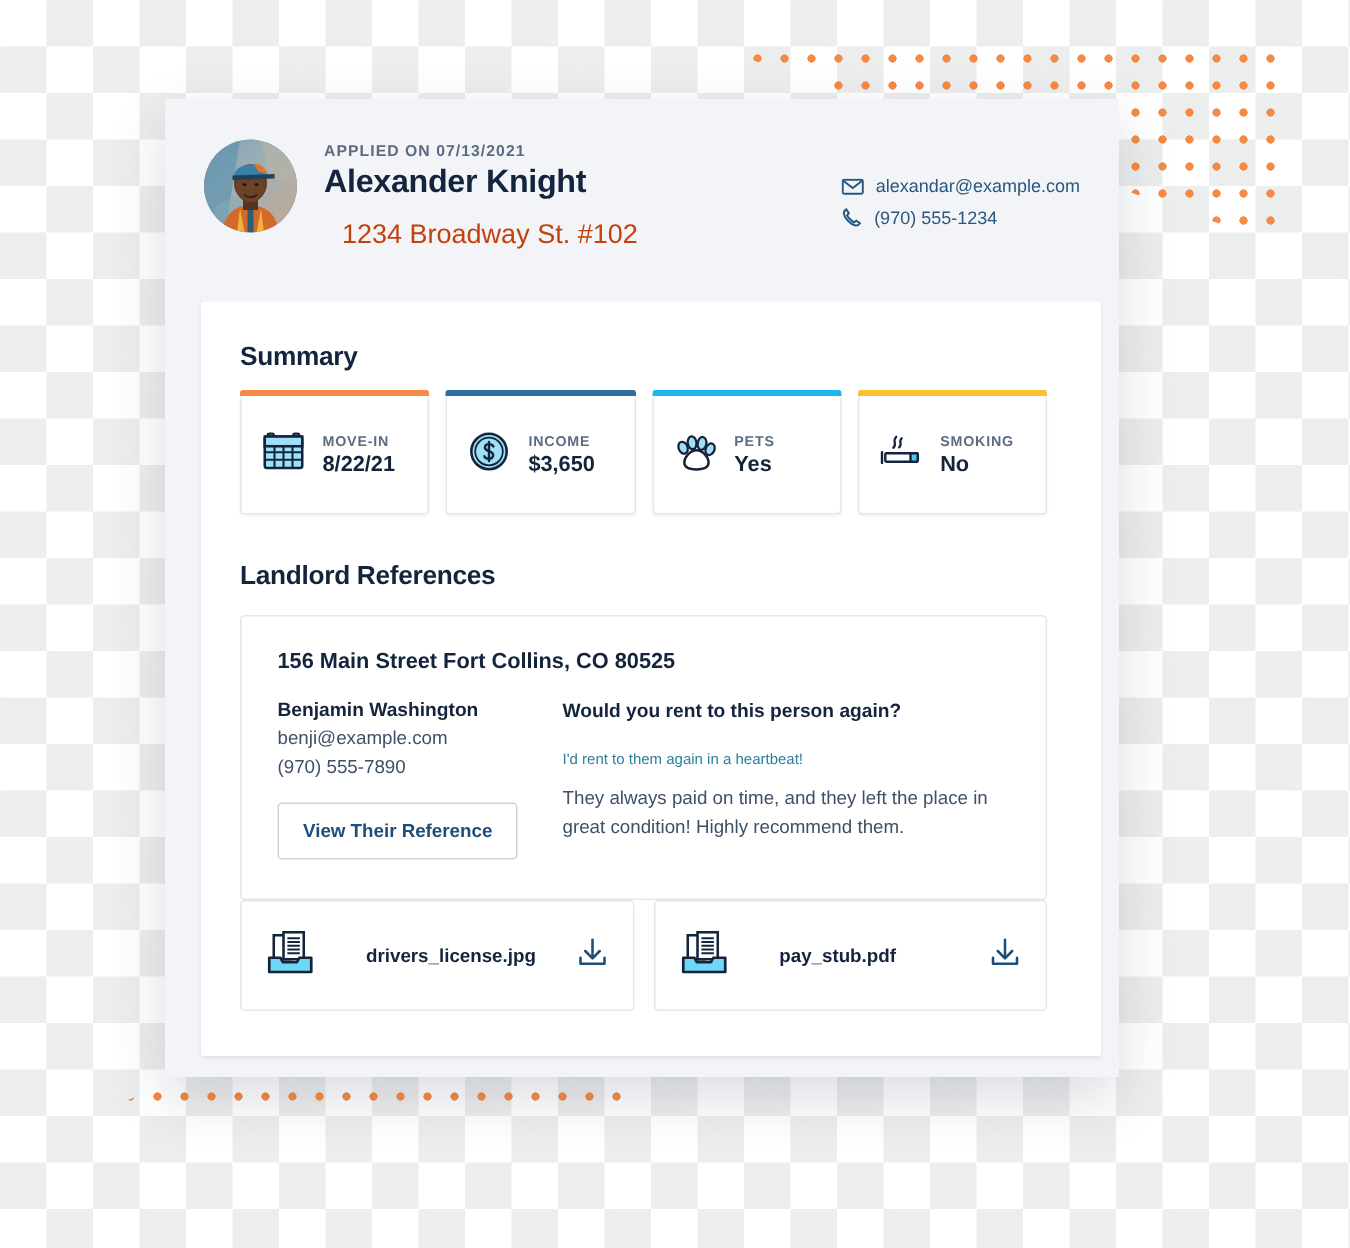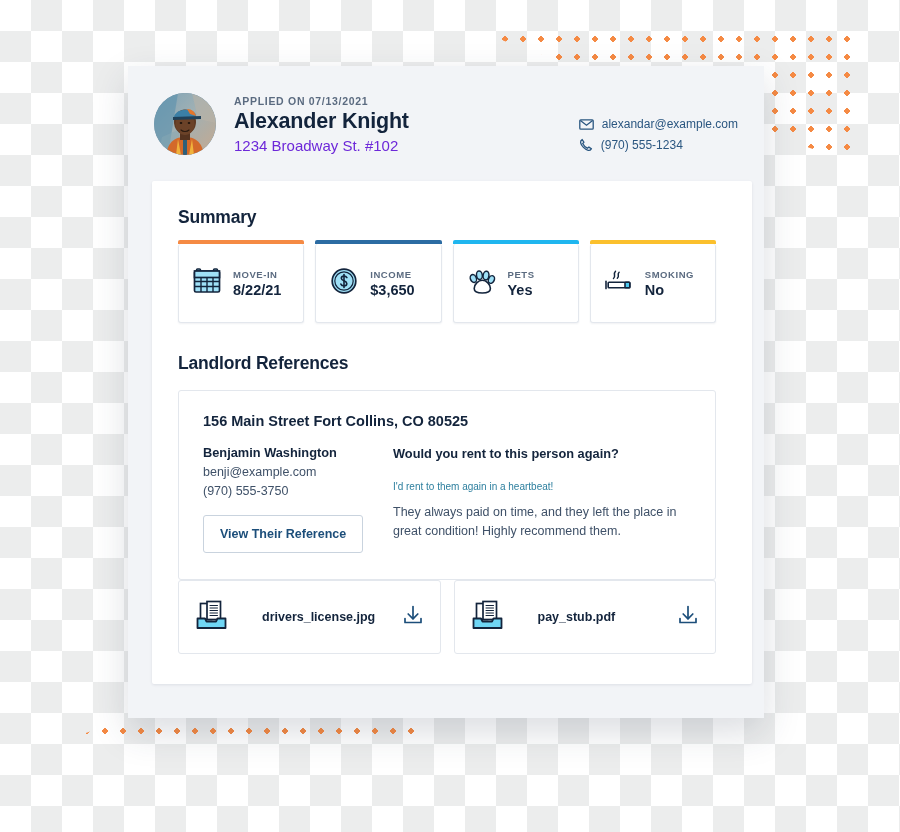--- a/index.html
+++ b/index.html
@@ -41,21 +41,21 @@
     left: 48px;
     width: 366px;
     height: 126px;
     -webkit-clip-path: polygon(100% 0, 100% 100%, 0 100%);
     clip-path: polygon(100% 0, 100% 100%, 0 100%);
   }
 
   
   .shell {
     position: absolute;
-    left: 128px;
+    left: 110px;
     top: 66px;
     width: 636px;
     height: 652px;
     background: #f2f4f7;
     box-shadow: 0 14px 34px rgba(40, 52, 80, 0.17);
   }
 
   
   .appl-header {
     display: flex;
@@ -85,23 +85,23 @@
     margin: 0 0 2px 0;
   }
   .applicant-name {
     font-size: 21.5px;
     font-weight: bold;
     color: #13243c;
     margin: 0 0 3px 0;
     letter-spacing: -0.2px;
   }
   .applicant-address {
-    font-size: 15px;
-    color: #6d28d9;
-    margin: 0;
+    font-size: 18px;
+    color: #c2410c;
+    margin: 12px;
   }
   .contact {
     margin-left: auto;
     padding-top: 24px;
     text-align: right;
   }
   .contact-row {
     display: flex;
     align-items: center;
     justify-content: flex-start;
@@ -402,21 +402,21 @@
     </div>
 
     <h2 class="section-title spaced">Landlord References</h2>
 
     <div class="ref-card">
       <p class="ref-address">156 Main Street Fort Collins, CO 80525</p>
       <div class="ref-cols">
         <div class="ref-left">
           <p class="ref-name">Benjamin Washington</p>
           <p class="ref-contact">benji@example.com</p>
-          <p class="ref-contact">(970) 555-3750</p>
+          <p class="ref-contact">(970) 555-7890</p>
           <button class="ref-btn">View Their Reference</button>
         </div>
         <div class="ref-right">
           <p class="ref-q">Would you rent to this person again?</p>
           <p class="ref-a">I'd rent to them again in a heartbeat!</p>
           <p class="ref-note">They always paid on time, and they left the place in great condition! Highly recommend them.</p>
         </div>
       </div>
     </div>
 

